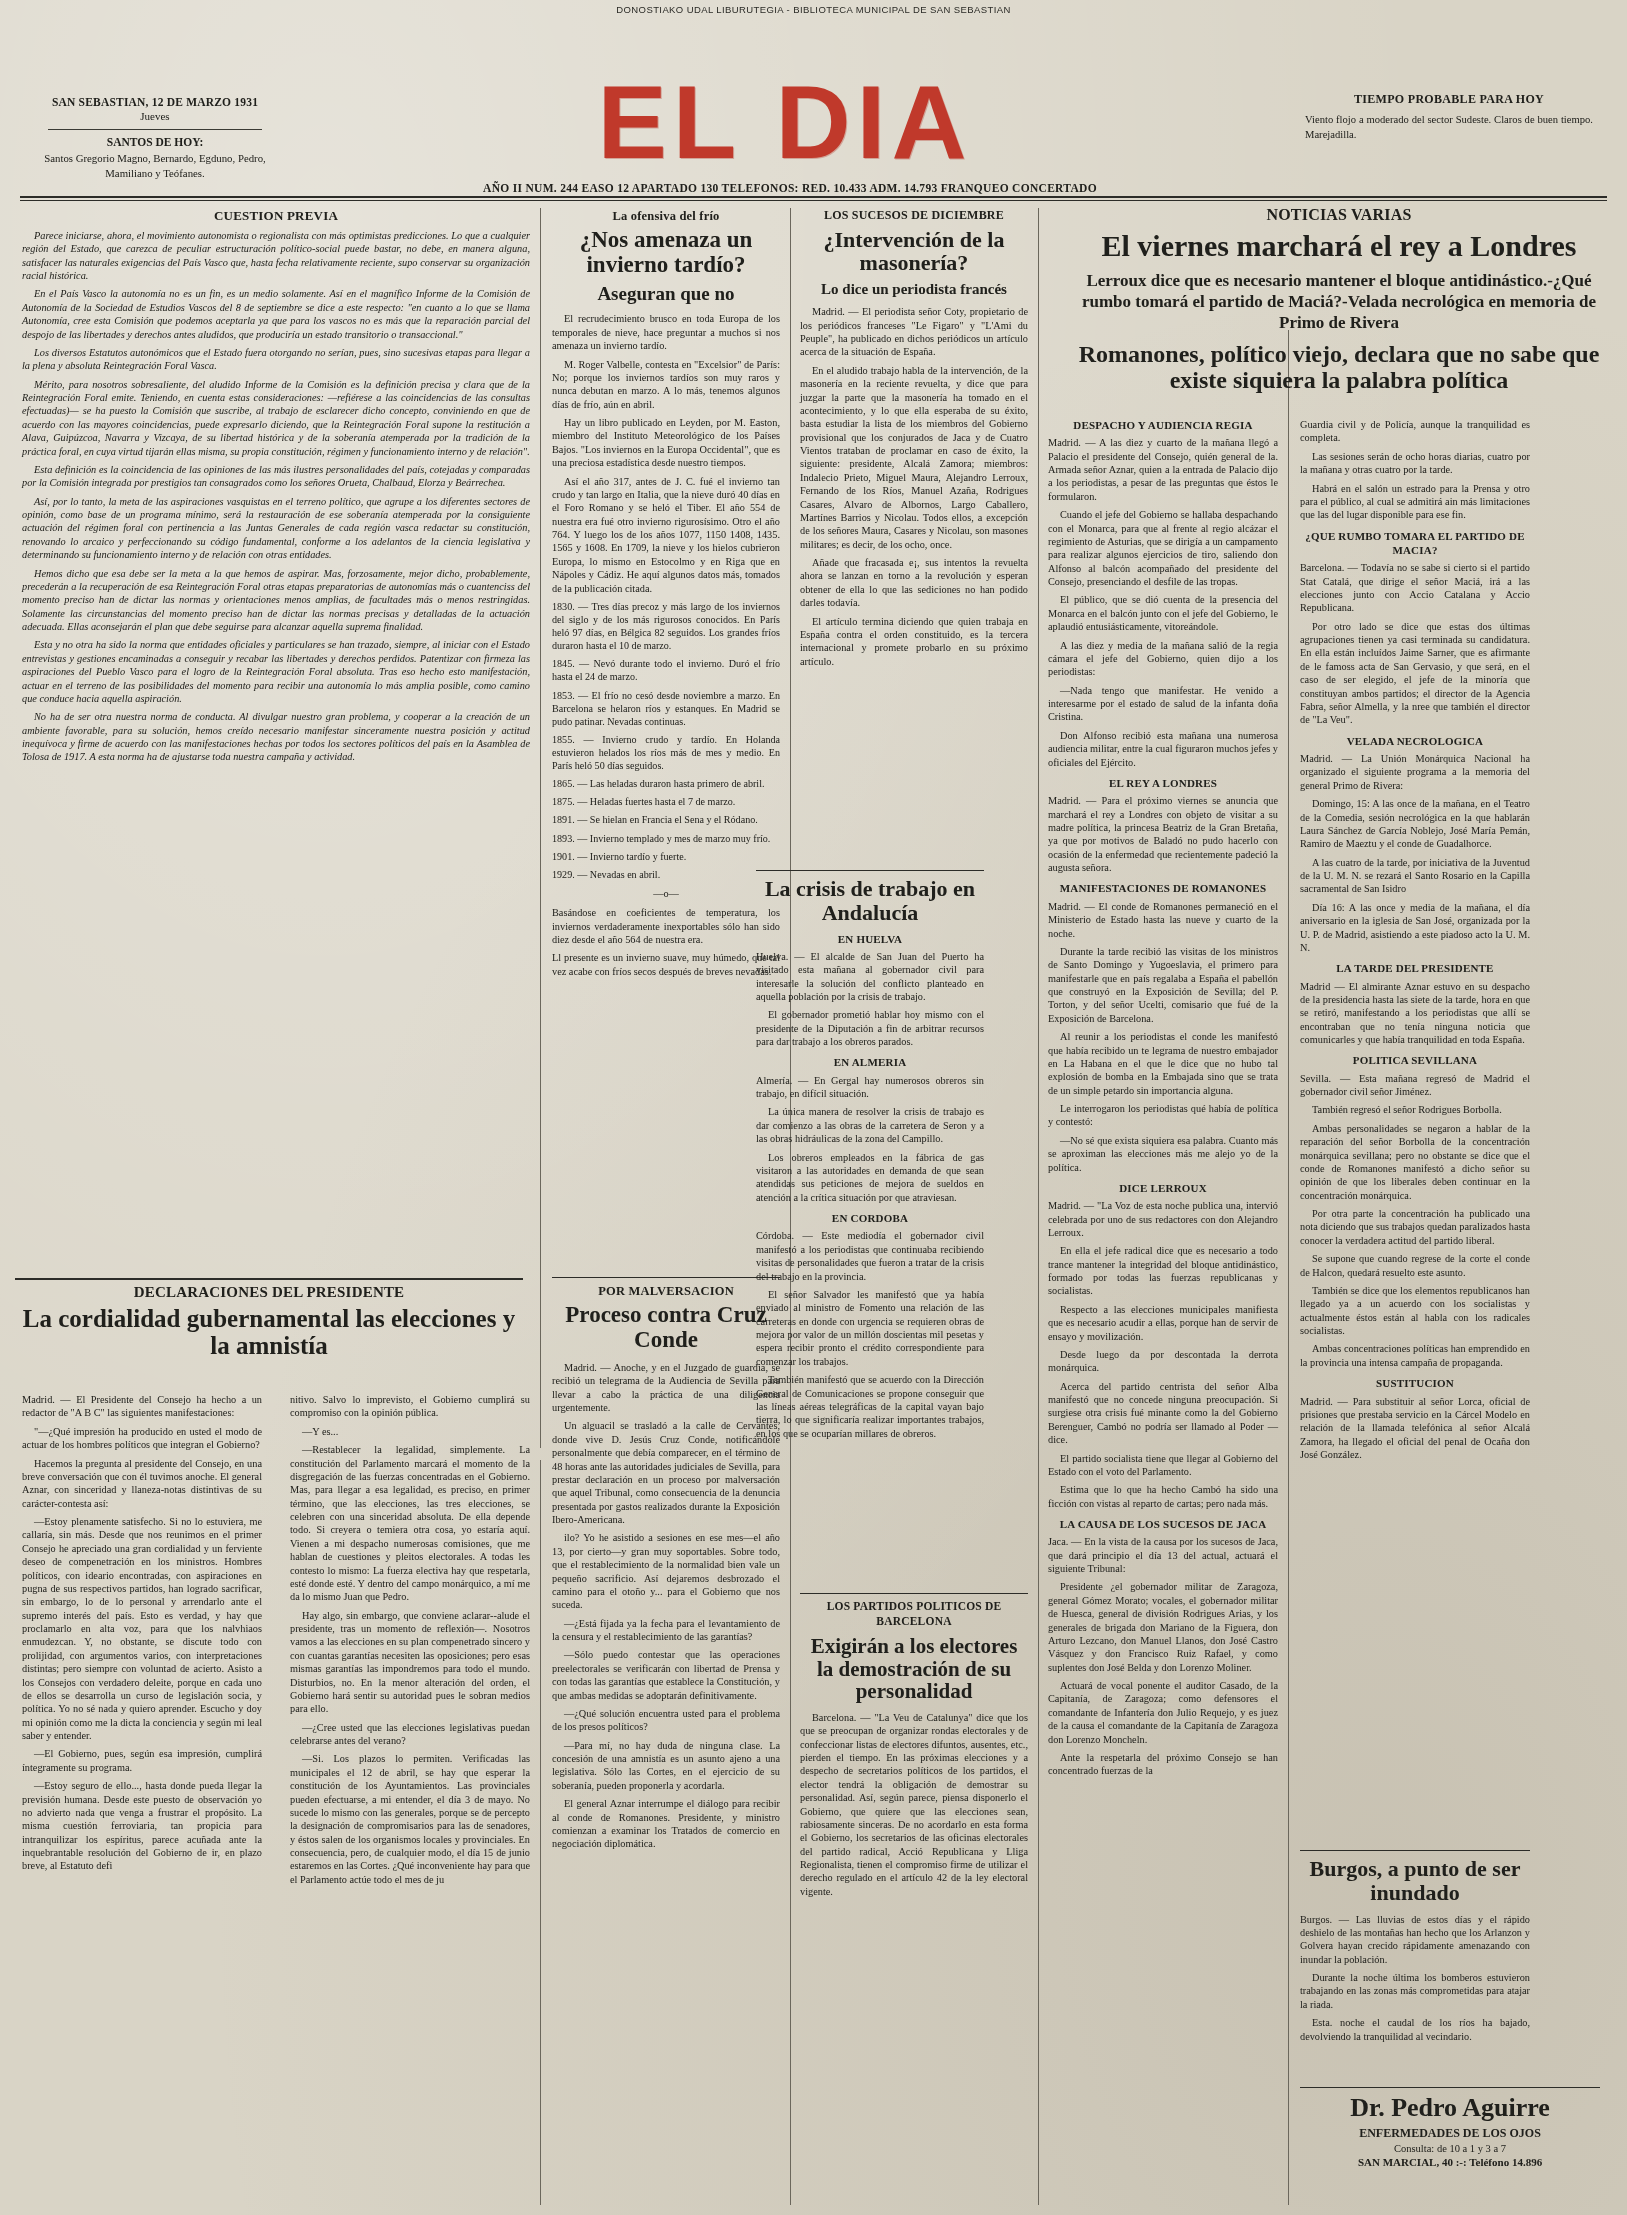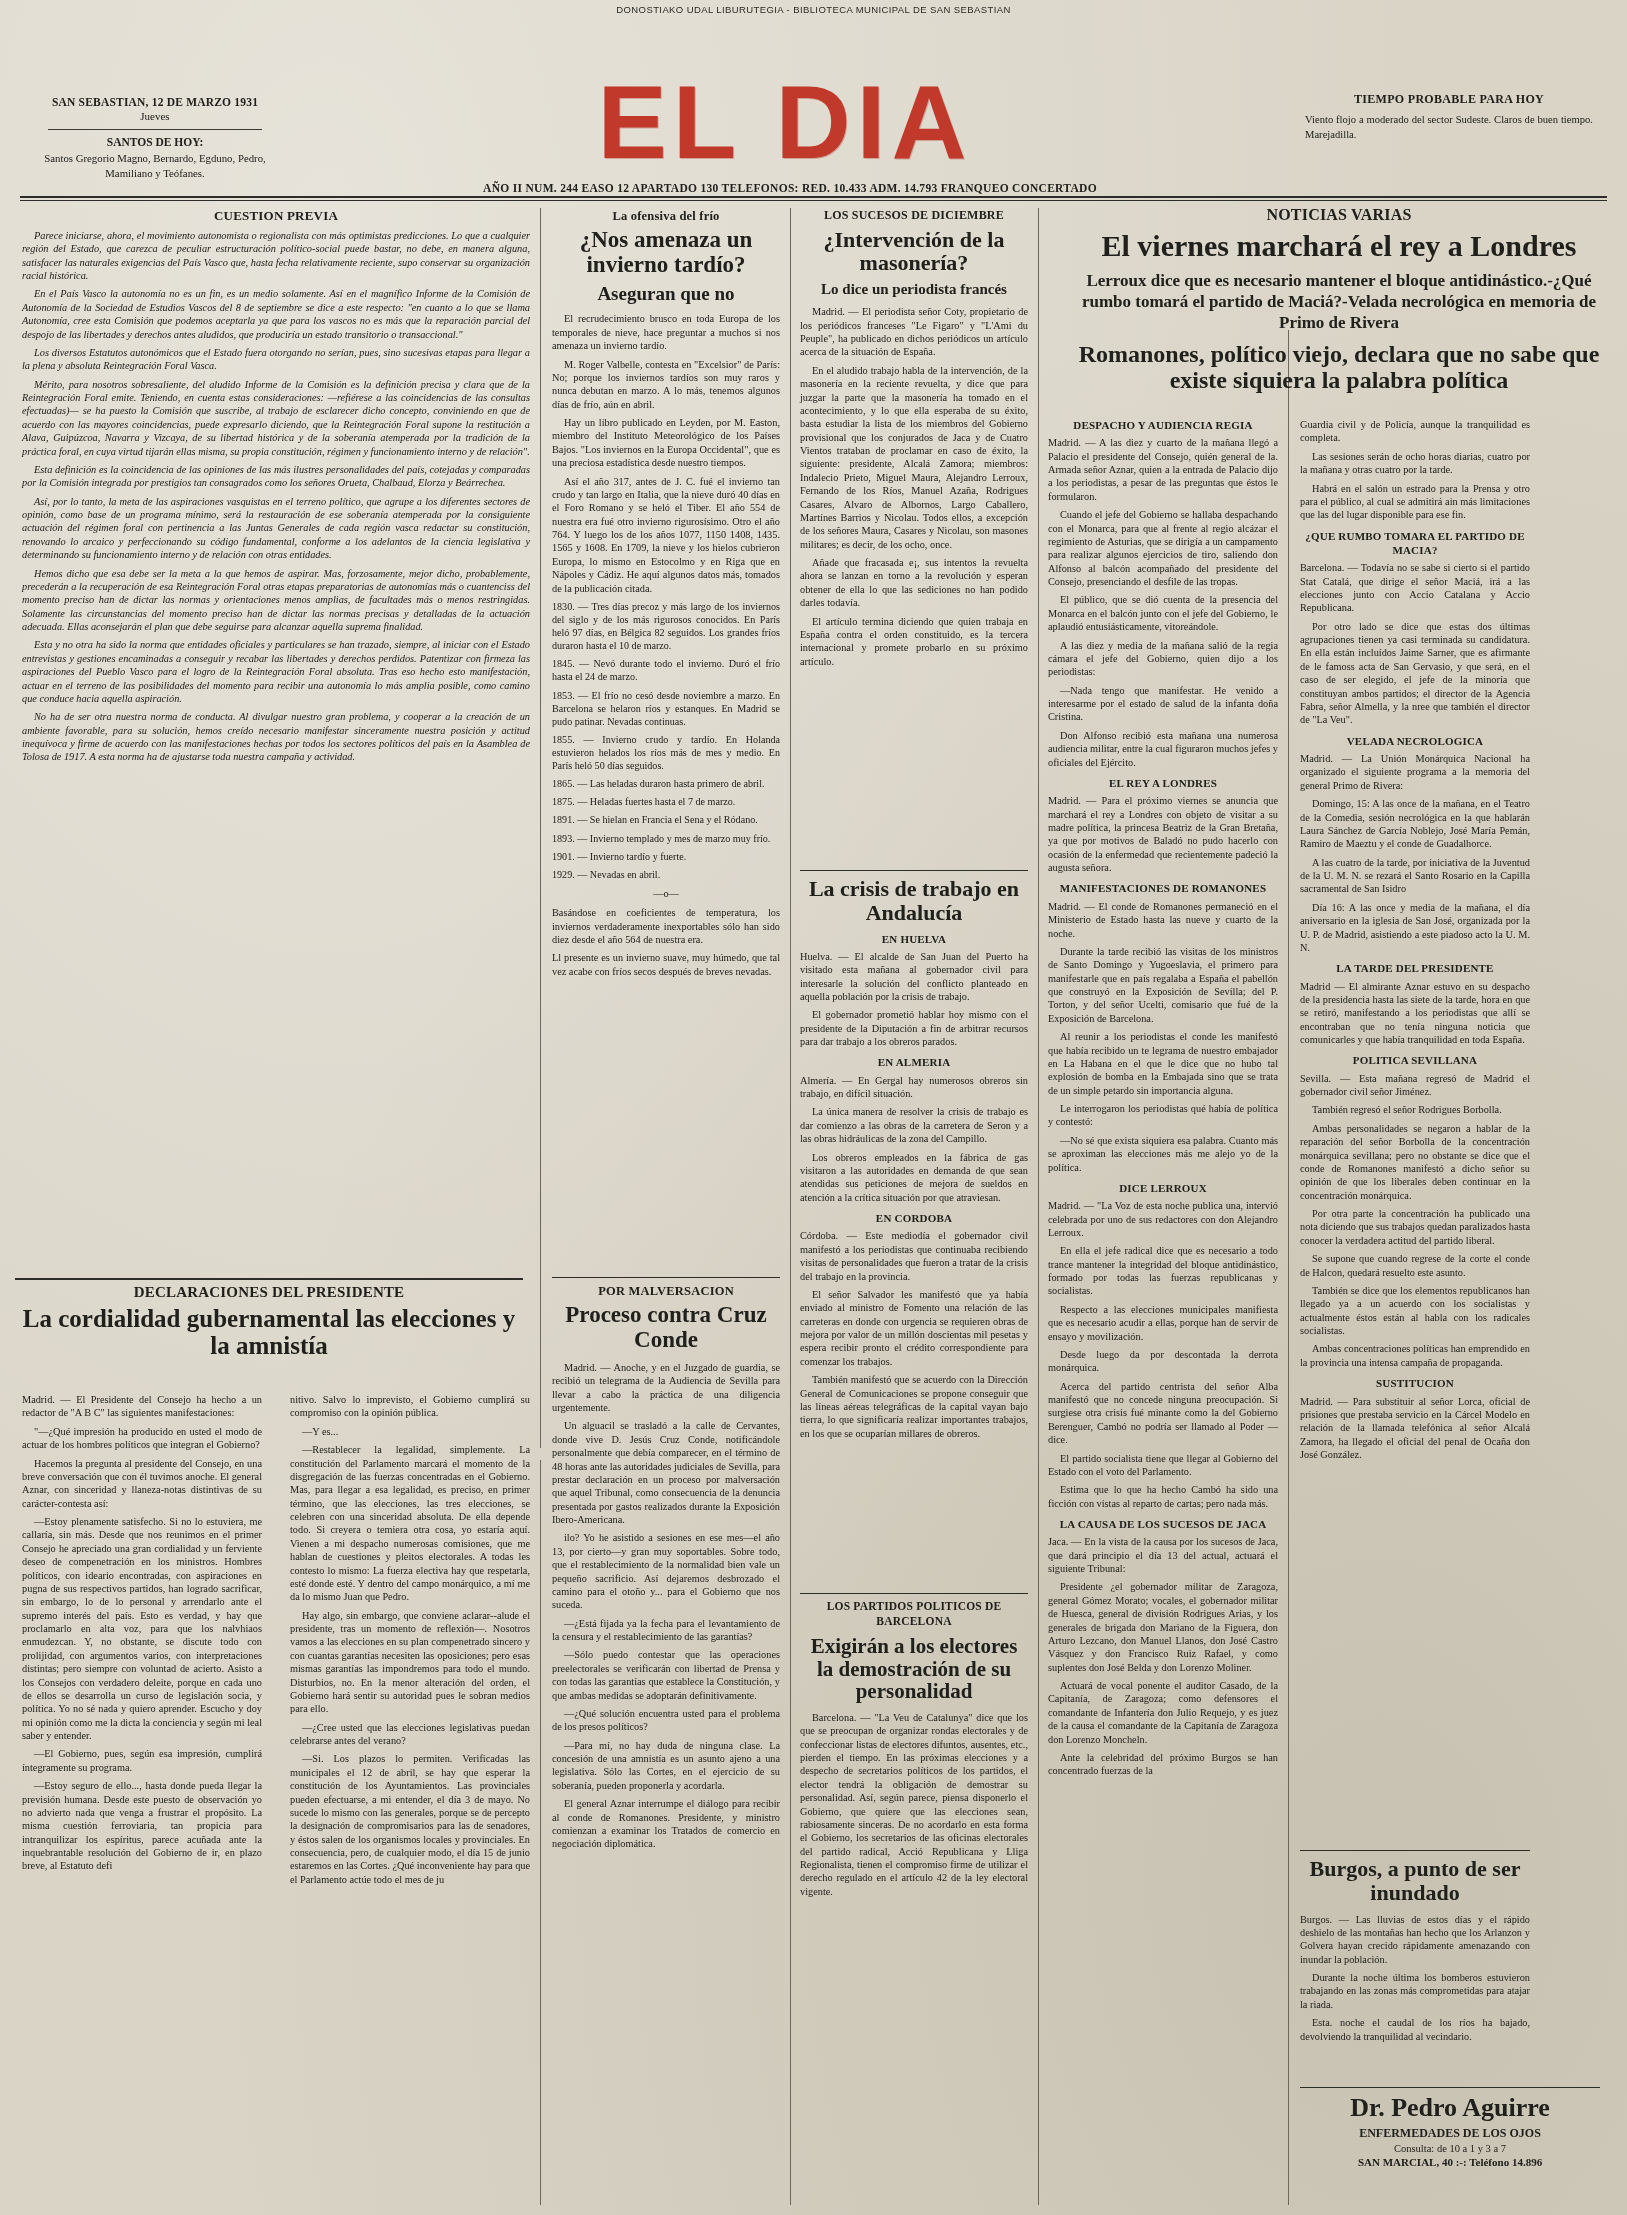--- a/index.html
+++ b/index.html
@@ -169,21 +169,21 @@
   <div class="col" style="left:800px;top:208px;width:228px;">
     <div class="kicker" style="font-size:12px;">LOS SUCESOS DE DICIEMBRE</div>
     <h1 class="head" style="font-size:22px;margin:2px 0 6px 0;">¿Intervención de la masonería?</h1>
     <h1 class="head" style="font-size:15px;margin:4px 0 8px 0;">Lo dice un periodista francés</h1>
     <p>Madrid. — El periodista señor Coty, propietario de los periódicos franceses "Le Figaro" y "L'Ami du Peuple", ha publicado en dichos periódicos un artículo acerca de la situación de España.</p>
     <p>En el aludido trabajo habla de la intervención, de la masonería en la reciente revuelta, y dice que para juzgar la parte que la masonería ha tomado en el acontecimiento, y lo que ella esperaba de su éxito, basta estudiar la lista de los miembros del Gobierno provisional que los conjurados de Jaca y de Cuatro Vientos trataban de proclamar en caso de éxito, la siguiente: presidente, Alcalá Zamora; miembros: Indalecio Prieto, Miguel Maura, Alejandro Lerroux, Fernando de los Ríos, Manuel Azaña, Rodrigues Casares, Alvaro de Albornos, Largo Caballero, Martínes Barrios y Nicolau. Todos ellos, a excepción de los señores Maura, Casares y Nicolau, son masones militares; es decir, de los ocho, once.</p>
     <p>Añade que fracasada e¡, sus intentos la revuelta ahora se lanzan en torno a la revolución y esperan obtener de ella lo que las sediciones no han podido darles todavía.</p>
     <p>El artículo termina diciendo que quien trabaja en España contra el orden constituido, es la tercera internacional y promete probarlo en su próximo artículo.</p>
   </div>
 
-  <div class="col" style="left:800px;top:865px;width:228px;">
+  <div class="col" style="left:756px;top:865px;width:228px;">
     <div class="hr"></div>
     <h1 class="head" style="font-size:22px;margin:6px 0 6px 0;">La crisis de trabajo en Andalucía</h1>
     <div class="sub-h">EN HUELVA</div>
     <p class="noind">Huelva. — El alcalde de San Juan del Puerto ha visitado esta mañana al gobernador civil para interesarle la solución del conflicto planteado en aquella población por la crisis de trabajo.</p>
     <p>El gobernador prometió hablar hoy mismo con el presidente de la Diputación a fin de arbitrar recursos para dar trabajo a los obreros parados.</p>
     <div class="sub-h">EN ALMERIA</div>
     <p class="noind">Almería. — En Gergal hay numerosos obreros sin trabajo, en difícil situación.</p>
     <p>La única manera de resolver la crisis de trabajo es dar comienzo a las obras de la carretera de Seron y a las obras hidráulicas de la zona del Campillo.</p>
     <p>Los obreros empleados en la fábrica de gas visitaron a las autoridades en demanda de que sean atendidas sus peticiones de mejora de sueldos en atención a la crítica situación por que atraviesan.</p>
     <div class="sub-h">EN CORDOBA</div>
@@ -227,21 +227,21 @@
     <p>En ella el jefe radical dice que es necesario a todo trance mantener la integridad del bloque antidinástico, formado por todas las fuerzas republicanas y socialistas.</p>
     <p>Respecto a las elecciones municipales manifiesta que es necesario acudir a ellas, porque han de servir de ensayo y movilización.</p>
     <p>Desde luego da por descontada la derrota monárquica.</p>
     <p>Acerca del partido centrista del señor Alba manifestó que no concede ninguna preocupación. Si surgiese otra crisis fué minante como la del Gobierno Berenguer, Cambó no podría ser llamado al Poder —dice.</p>
     <p>El partido socialista tiene que llegar al Gobierno del Estado con el voto del Parlamento.</p>
     <p>Estima que lo que ha hecho Cambó ha sido una ficción con vistas al reparto de cartas; pero nada más.</p>
     <div class="sub-h">LA CAUSA DE LOS SUCESOS DE JACA</div>
     <p class="noind">Jaca. — En la vista de la causa por los sucesos de Jaca, que dará principio el día 13 del actual, actuará el siguiente Tribunal:</p>
     <p>Presidente ¿el gobernador militar de Zaragoza, general Gómez Morato; vocales, el gobernador militar de Huesca, general de división Rodrigues Arias, y los generales de brigada don Mariano de la Figuera, don Arturo Lezcano, don Manuel Llanos, don José Castro Vásquez y don Francisco Ruiz Rafael, y como suplentes don José Belda y don Lorenzo Moliner.</p>
     <p>Actuará de vocal ponente el auditor Casado, de la Capitanía, de Zaragoza; como defensores el comandante de Infantería don Julio Requejo, y es juez de la causa el comandante de la Capitanía de Zaragoza don Lorenzo Moncheln.</p>
-    <p>Ante la celebridad del próximo Burgos se han concentrado fuerzas de la</p>
+    <p>Ante la respetarla del próximo Consejo se han concentrado fuerzas de la</p>
   </div>
 
   <div class="col" style="left:1300px;top:418px;width:230px;">
     <p class="noind">Guardia civil y de Policía, aunque la tranquilidad es completa.</p>
     <p>Las sesiones serán de ocho horas diarias, cuatro por la mañana y otras cuatro por la tarde.</p>
     <p>Habrá en el salón un estrado para la Prensa y otro para el público, al cual se admitirá ain más limitaciones que las del lugar disponible para ese fin.</p>
     <div class="sub-h">¿QUE RUMBO TOMARA EL PARTIDO DE MACIA?</div>
     <p class="noind">Barcelona. — Todavía no se sabe si cierto si el partido Stat Catalá, que dirige el señor Maciá, irá a las elecciones junto con Accio Catalana y Accio Republicana.</p>
     <p>Por otro lado se dice que estas dos últimas agrupaciones tienen ya casi terminada su candidatura. En ella están incluídos Jaime Sarner, que es afirmante de le famoss acta de San Gervasio, y que será, en el caso de ser elegido, el jefe de la minoría que constituyan ambos partidos; el director de la Agencia Fabra, señor Almella, y la nree que también el director de "La Veu".</p>
     <div class="sub-h">VELADA NECROLOGICA</div>

